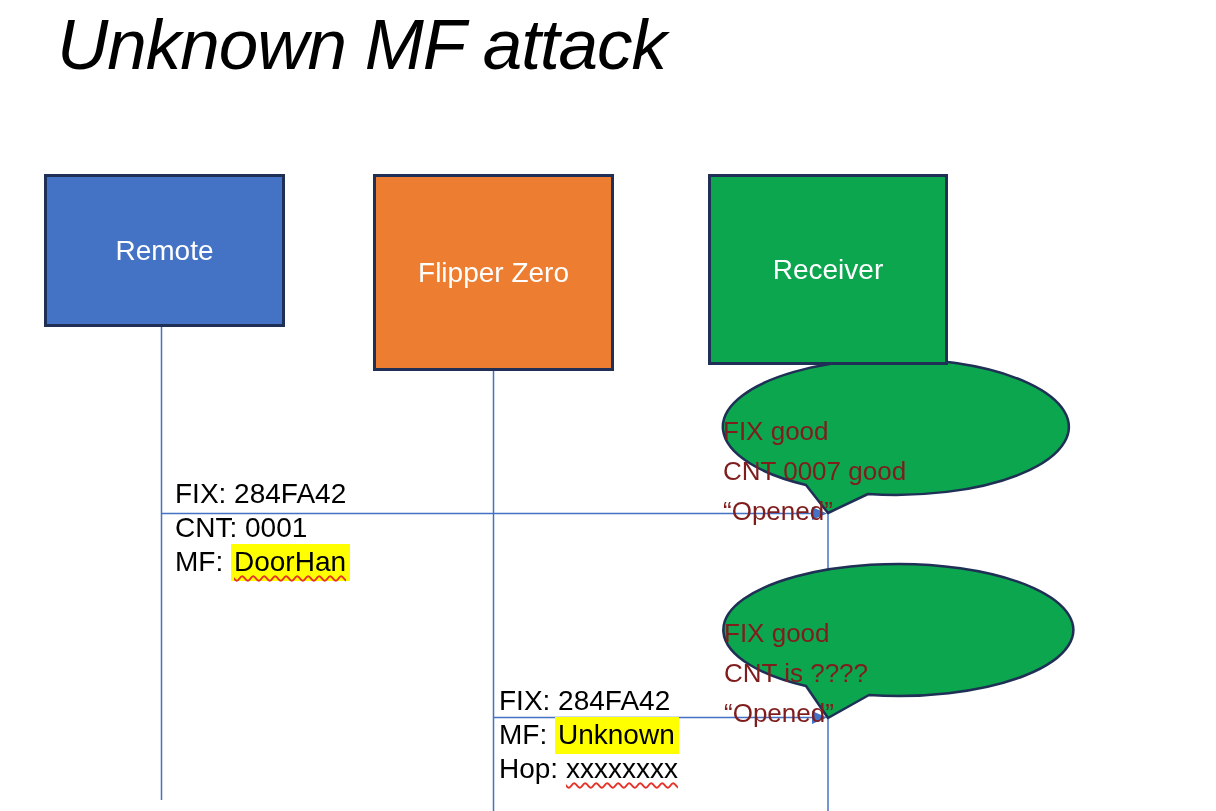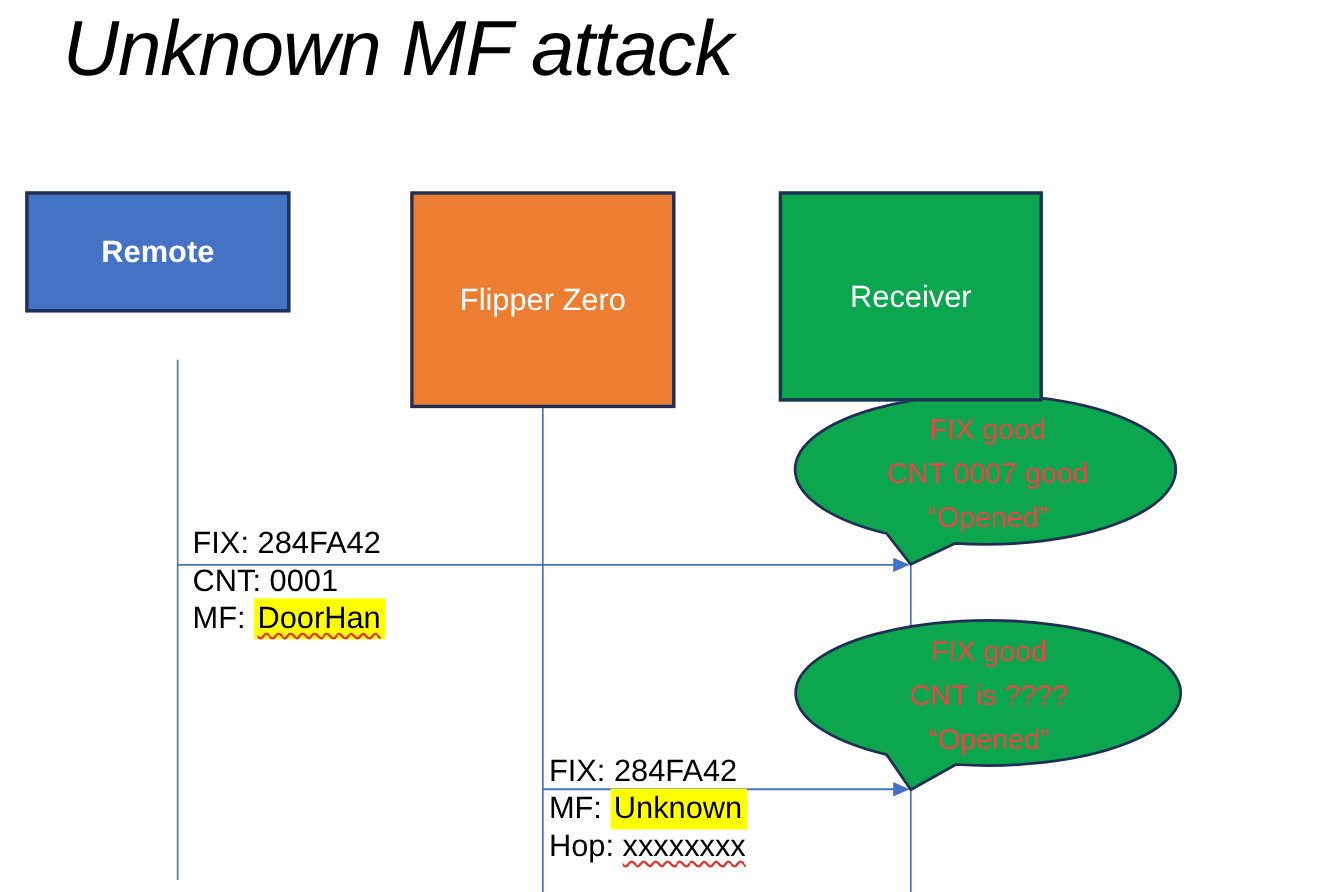--- a/index.html
+++ b/index.html
@@ -12,21 +12,21 @@
     font-size:71px;font-weight:300;letter-spacing:-1px;color:#000;
     white-space:nowrap;
     font-style:italic;
   }
   .actor{
     position:absolute;box-sizing:border-box;
     border:3px solid #1F2F55;
     display:flex;align-items:center;justify-content:center;
     color:#fff;font-size:28px;
   }
-  .actor-remote{left:23px;top:174px;width:241px;height:110px;font-weight:bold;}
+  .actor-remote{left:44px;top:174px;width:241px;height:153px;}
   .actor-flipper{left:373px;top:174px;width:241px;height:197px;}
   .actor-receiver{left:708px;top:174px;width:240px;height:191px;}
   .overlay{position:absolute;left:0;top:0;width:1216px;height:811px;}
   .lifeline{stroke-width:1.5;fill:none;}
   .msg-line{stroke-width:1.6;fill:none;}
   .bubble{stroke:#1F2F55;stroke-width:2.5;stroke-linejoin:round;}
   .msg{
     position:absolute;color:#000;font-size:28px;line-height:34px;
     white-space:nowrap;
   }
@@ -35,22 +35,22 @@
   .msg-row.gap-top{}
   .hl{padding:2px 4px 4px 3px;}
   .sq{
     text-decoration-line:underline;
     text-decoration-style:wavy;
     text-decoration-color:#E5332A;
     text-decoration-thickness:1.5px;
     text-underline-offset:4px;
   }
   .callout-text{
-    position:absolute;width:350px;text-align:center;color:#ef4444;
-    font-size:26px;line-height:40px;white-space:nowrap;
+    position:absolute;width:350px;text-align:left;color:#7f1d1d;
+    font-size:26px;line-height:40px;white-space:nowrap;margin-top:41px;
   }
   .callout-text-1{left:723px;top:370px;}
   .callout-text-2{left:724px;top:572px;}
 </style>
 </head>
 <body>
 
 <div class="slide">
 
   <div class="slide-title">Unknown MF attack</div>

